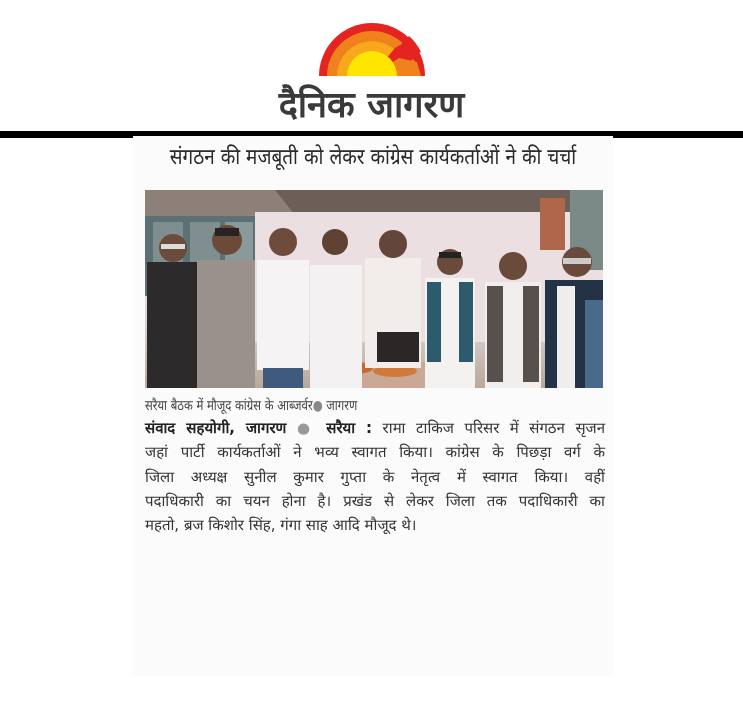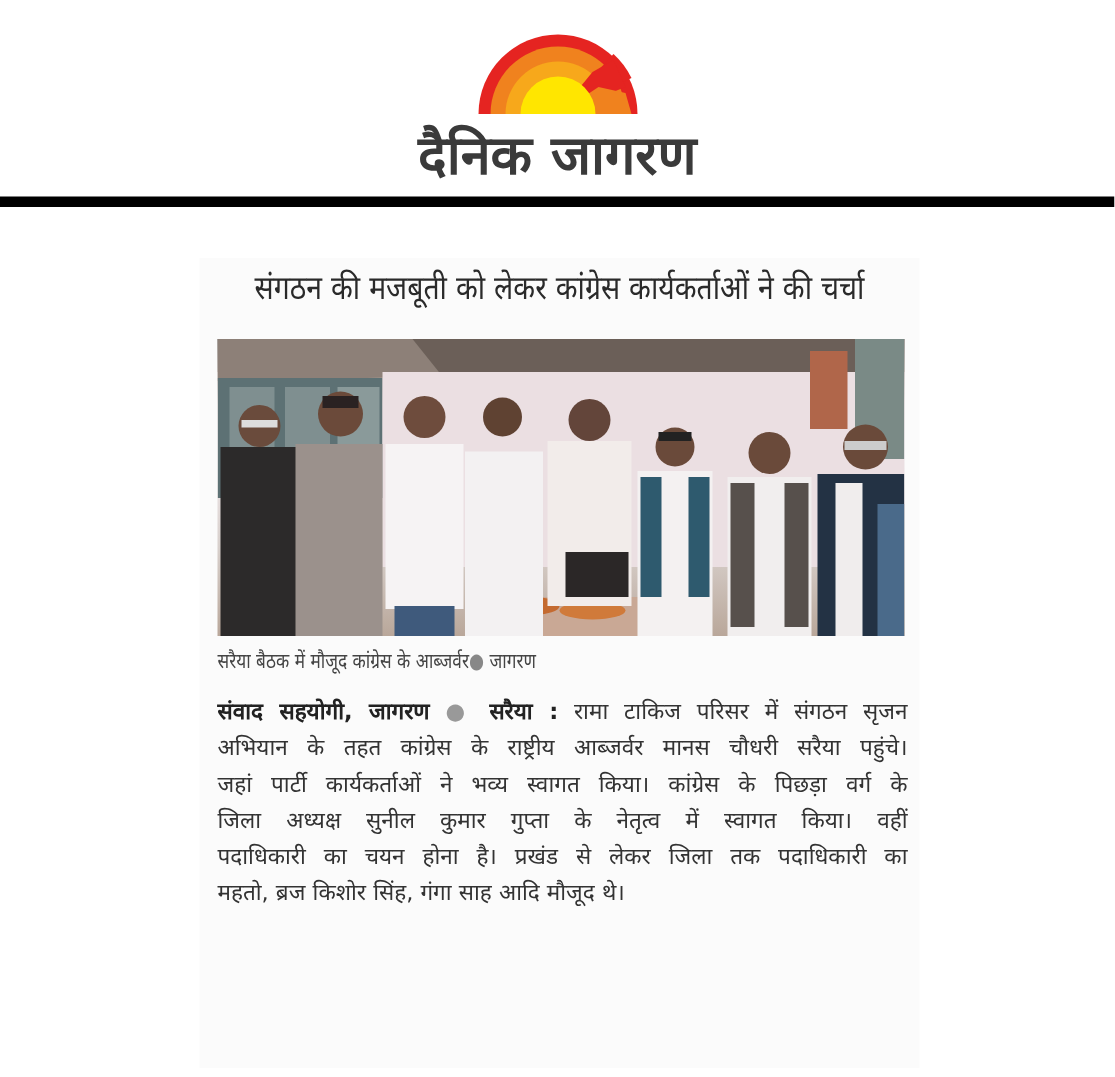--- a/index.html
+++ b/index.html
@@ -50,21 +50,20 @@
       height: 7px;
       background: #000;
     }
     .clipping {
       position: absolute;
       left: 133px;
       top: 136px;
       width: 480px;
       height: 540px;
       background: #fbfbfb;
-      margin-top: 36px;
     }
     .headline {
       position: absolute;
       left: 0;
       top: 4px;
       width: 480px;
       text-align: center;
       font-family: "DejaVu Sans", sans-serif;
       font-size: 22px;
       line-height: 34px;
@@ -93,21 +92,21 @@
       line-height: 22px;
       color: #444;
       white-space: nowrap;
       transform: scaleX(0.82);
       transform-origin: left center;
     }
     .caption .dot { color: #888; }
     .body-text {
       position: absolute;
       left: 12px;
-      top: 290px;
+      top: 280px;
       width: 460px;
       font-family: "DejaVu Sans", sans-serif;
       font-size: 15px;
       line-height: 24.3px;
       color: #333;
     }
     .body-text .line {
       display: block;
       white-space: nowrap;
       text-align: justify;
@@ -199,19 +198,18 @@
     </svg>
   </div>
 
   <div class="caption">
     <span>सरैया बैठक में मौजूद कांग्रेस के आब्जर्वर</span><span class="dot">●</span>
     <span>जागरण</span>
   </div>
 
   <div class="body-text">
     <span class="line"><span class="byline">संवाद सहयोगी, जागरण</span> <span class="bullet">●</span> <span class="byline">सरैया :</span> <span>रामा टाकिज परिसर में संगठन सृजन</span></span>
-    <span class="line">अभियान के तहत कांग्रेस के राष्ट्रीय आब्जर्वर मानस चौधरी सरैया पहुंचे।</span>
     <span class="line">जहां पार्टी कार्यकर्ताओं ने भव्य स्वागत किया। कांग्रेस के पिछड़ा वर्ग के</span>
     <span class="line">जिला अध्यक्ष सुनील कुमार गुप्ता के नेतृत्व में स्वागत किया। वहीं</span>
     <span class="line">पदाधिकारी का चयन होना है। प्रखंड से लेकर जिला तक पदाधिकारी का</span>
     <span class="line last">महतो, ब्रज किशोर सिंह, गंगा साह आदि मौजूद थे।</span>
   </div>
 </div>
 
 </body></html>

